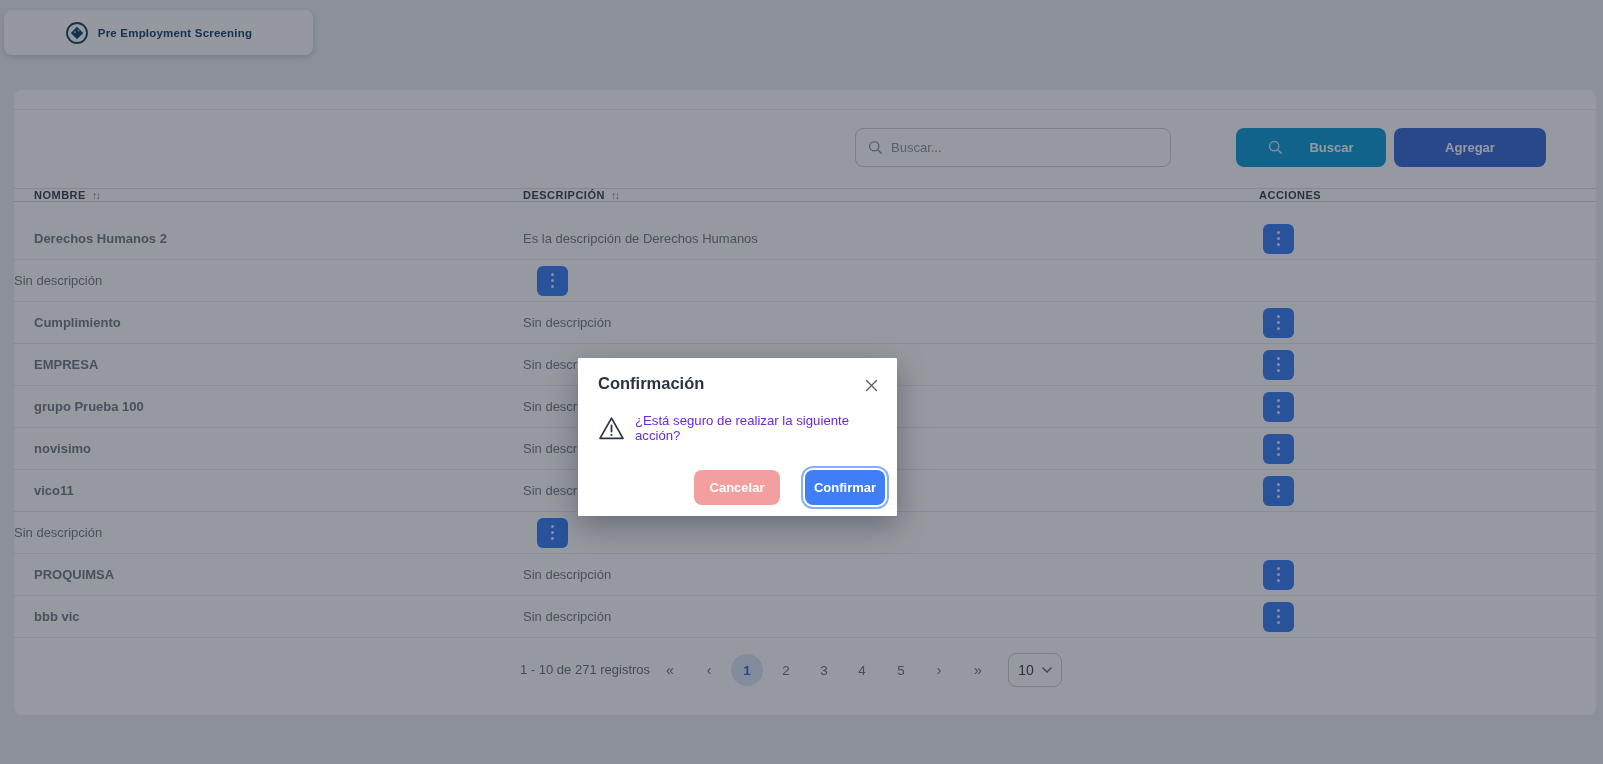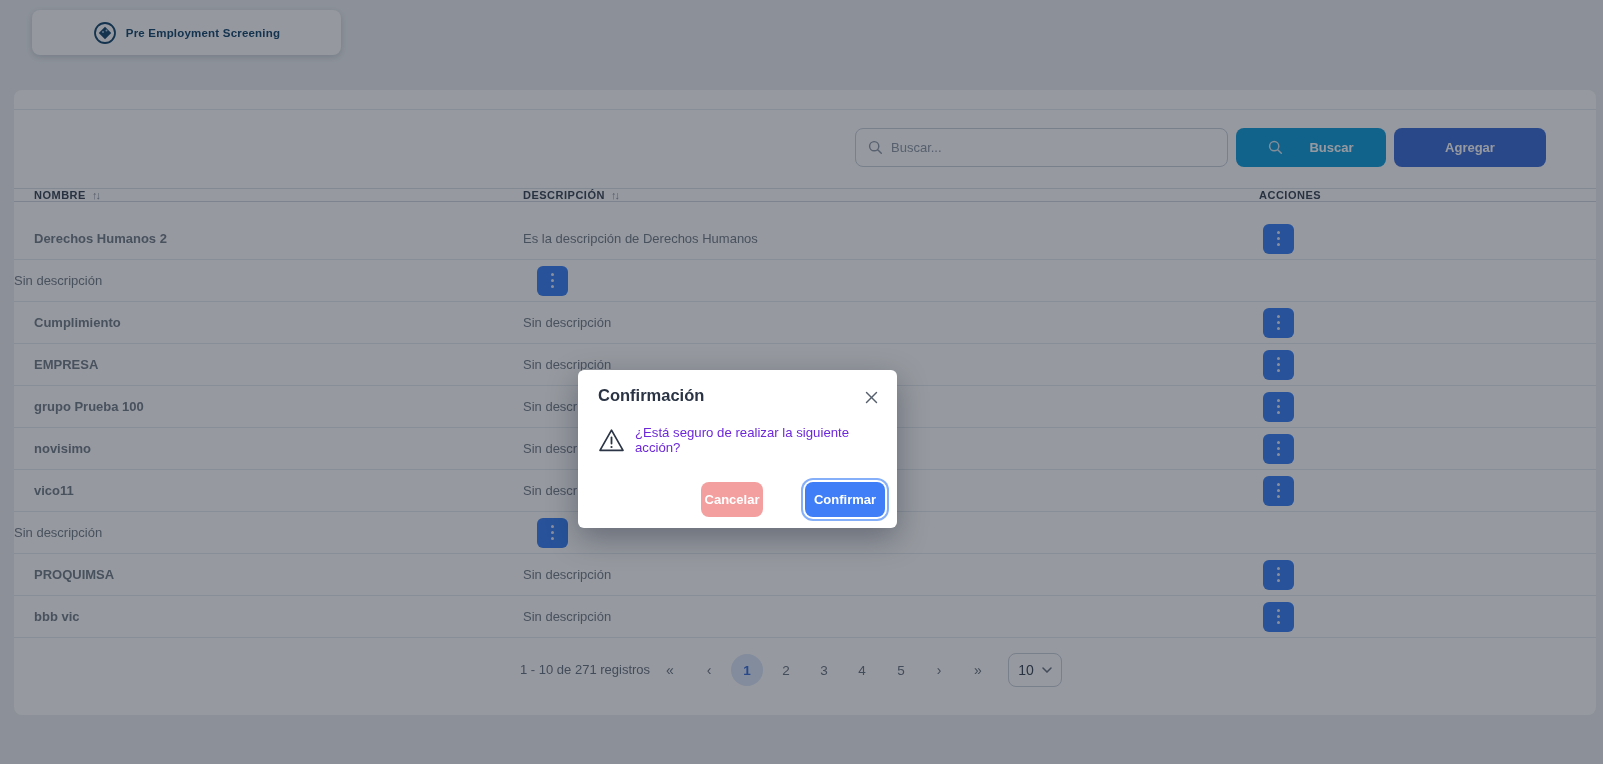--- a/index.html
+++ b/index.html
@@ -2,33 +2,33 @@
 <html><head>
 <meta charset="utf-8">
 <style>
   * { margin:0; padding:0; box-sizing:border-box; }
   html,body { width:1603px; height:764px; overflow:hidden; }
   body { font-family:"Liberation Sans", sans-serif; background:#edf1f4; position:relative; }
 
   .stage { position:absolute; inset:0; width:1603px; height:764px; background:#edf1f4; }
 
   
-  .brand-card { position:absolute; left:32px; top:10px; width:309px; height:45px;
+  .brand-card { position:absolute; left:4px; top:10px; width:309px; height:45px;
     background:#fdfdfe; border-radius:8px; box-shadow:0 2px 6px rgba(30,41,59,.18);
     display:flex; align-items:center; justify-content:center; gap:9px; }
   .brand-title { font-size:11.5px; font-weight:bold; color:#17496f; letter-spacing:.2px; }
 
   
   .main-card { position:absolute; left:14px; top:90px; width:1582px; height:625px;
     background:#ffffff; border-radius:8px; }
   .card-topline { position:absolute; left:0; top:0; width:100%; height:20px;
     border-bottom:1px solid #e7ebf0; }
 
   
-  .search-box { position:absolute; left:841px; top:38px; width:373px; height:39px;
+  .search-box { position:absolute; left:841px; top:38px; width:316px; height:39px;
     border:1px solid #c9d2dc; border-radius:8px; background:#fff;
     display:flex; align-items:center; padding:0 12px; gap:8px; }
   .search-box input { border:none; outline:none; flex:1; font-size:13px; color:#4a5568;
     font-family:"Liberation Sans", sans-serif; background:transparent; }
   .search-box input::placeholder { color:#8e99a8; }
   .btn { position:absolute; top:38px; height:39px; border:none; border-radius:8px;
     color:#fff; font-weight:bold; font-size:13px; cursor:pointer;
     font-family:"Liberation Sans", sans-serif; display:flex; align-items:center; justify-content:center; }
   .btn-search { left:1222px; width:150px; background:#129fdc; gap:26px; }
   .btn-add { left:1380px; width:152px; background:#3e6fd8; }
@@ -63,31 +63,31 @@
   .pg-active { background:#dbe8fb; color:#3b6fd8; font-weight:bold; }
   .pg-size { position:absolute; left:994px; top:5px; width:54px; height:34px;
     border:1px solid #c9d2dc; border-radius:8px; background:#fff; cursor:pointer;
     display:flex; align-items:center; justify-content:center; gap:8px;
     font-size:14px; color:#3c4858; }
 
   
   .overlay { position:absolute; inset:0; background:rgba(15,22,36,0.44); }
 
   .modal { position:absolute; left:578px; top:358px; width:319px; height:158px;
-    background:#fff; border-radius:6px; box-shadow:0 10px 30px rgba(15,23,42,.35);margin-top:12px; }
+    background:#fff; border-radius:1px; box-shadow:0 10px 30px rgba(15,23,42,.35); }
   .modal-title { position:absolute; left:20px; top:16px; font-size:16.5px; font-weight:bold; color:#2a3444; }
   .modal-close { position:absolute; right:16px; top:17px; width:20px; height:20px; border:none;
     background:transparent; cursor:pointer; display:flex; align-items:center; justify-content:center; }
   .modal-msg-row { position:absolute; left:20px; top:55px; width:286px;
     display:flex; align-items:center; gap:10px; }
   .modal-msg { font-size:13.2px; color:#6d28d9; }
   .mbtn { position:absolute; top:112px; height:35px; border:none; border-radius:8px;
     color:#fff; font-weight:bold; font-size:13px; cursor:pointer;
     font-family:"Liberation Sans", sans-serif; }
-  .mbtn-cancel { left:123px; width:62px; background:#f49f9f; }
+  .mbtn-cancel { left:116px; width:86px; background:#f49f9f; }
   .mbtn-confirm { left:227px; width:80px; background:#3f7ef7;
     box-shadow:0 0 0 2px #ffffff, 0 0 0 4px #86aff9; }
 </style>
 </head>
 <body>
 
 <div class="stage">
 
   <div class="brand-card">
     <span style="display:flex;">

